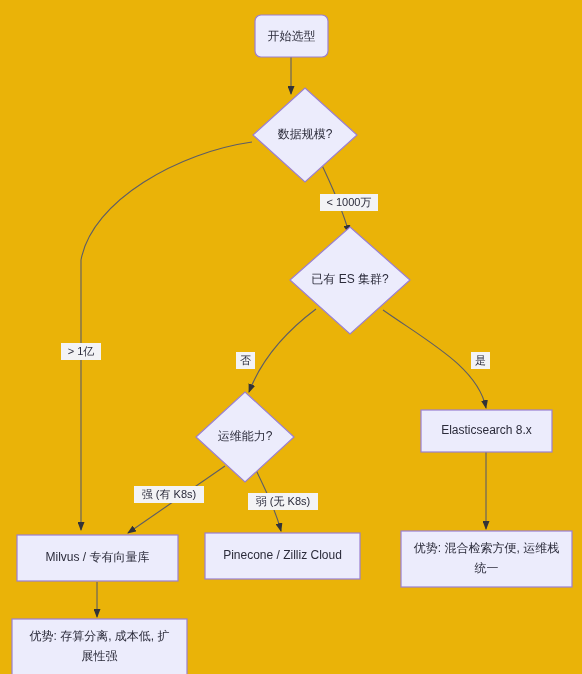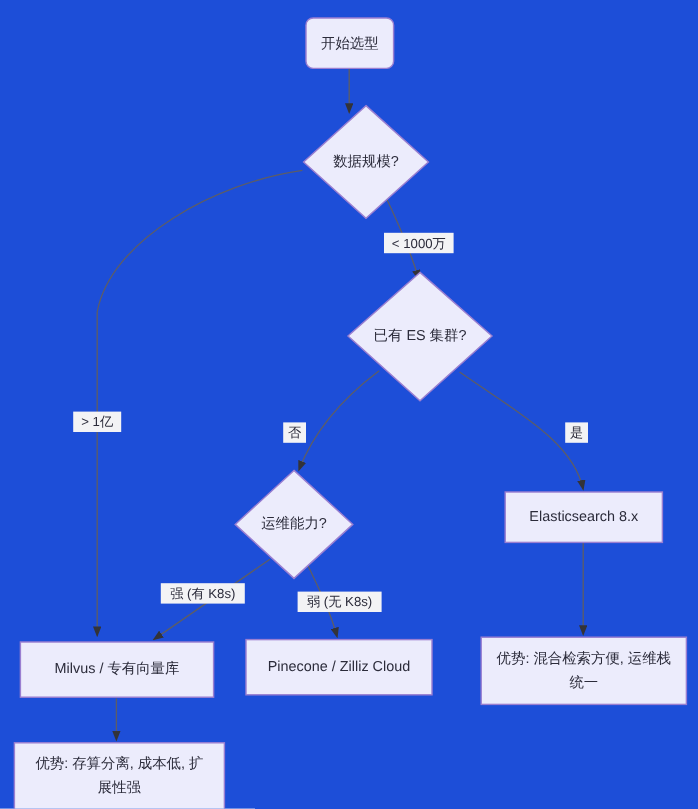--- a/index.html
+++ b/index.html
@@ -10,21 +10,21 @@
   body {
     width: 582px;
     height: 674px;
     font-family: "Liberation Sans", "DejaVu Sans", sans-serif;
     overflow: hidden;
   }
   #flowchart-root {
     position: relative;
     width: 582px;
     height: 674px;
-    background: #1d4ed8;
+    background: #eab308;
   }
   svg.diagram {
     position: absolute;
     top: 0;
     left: 0;
     width: 582px;
     height: 674px;
   }
   .node-shape {
     fill: #ececfc;

